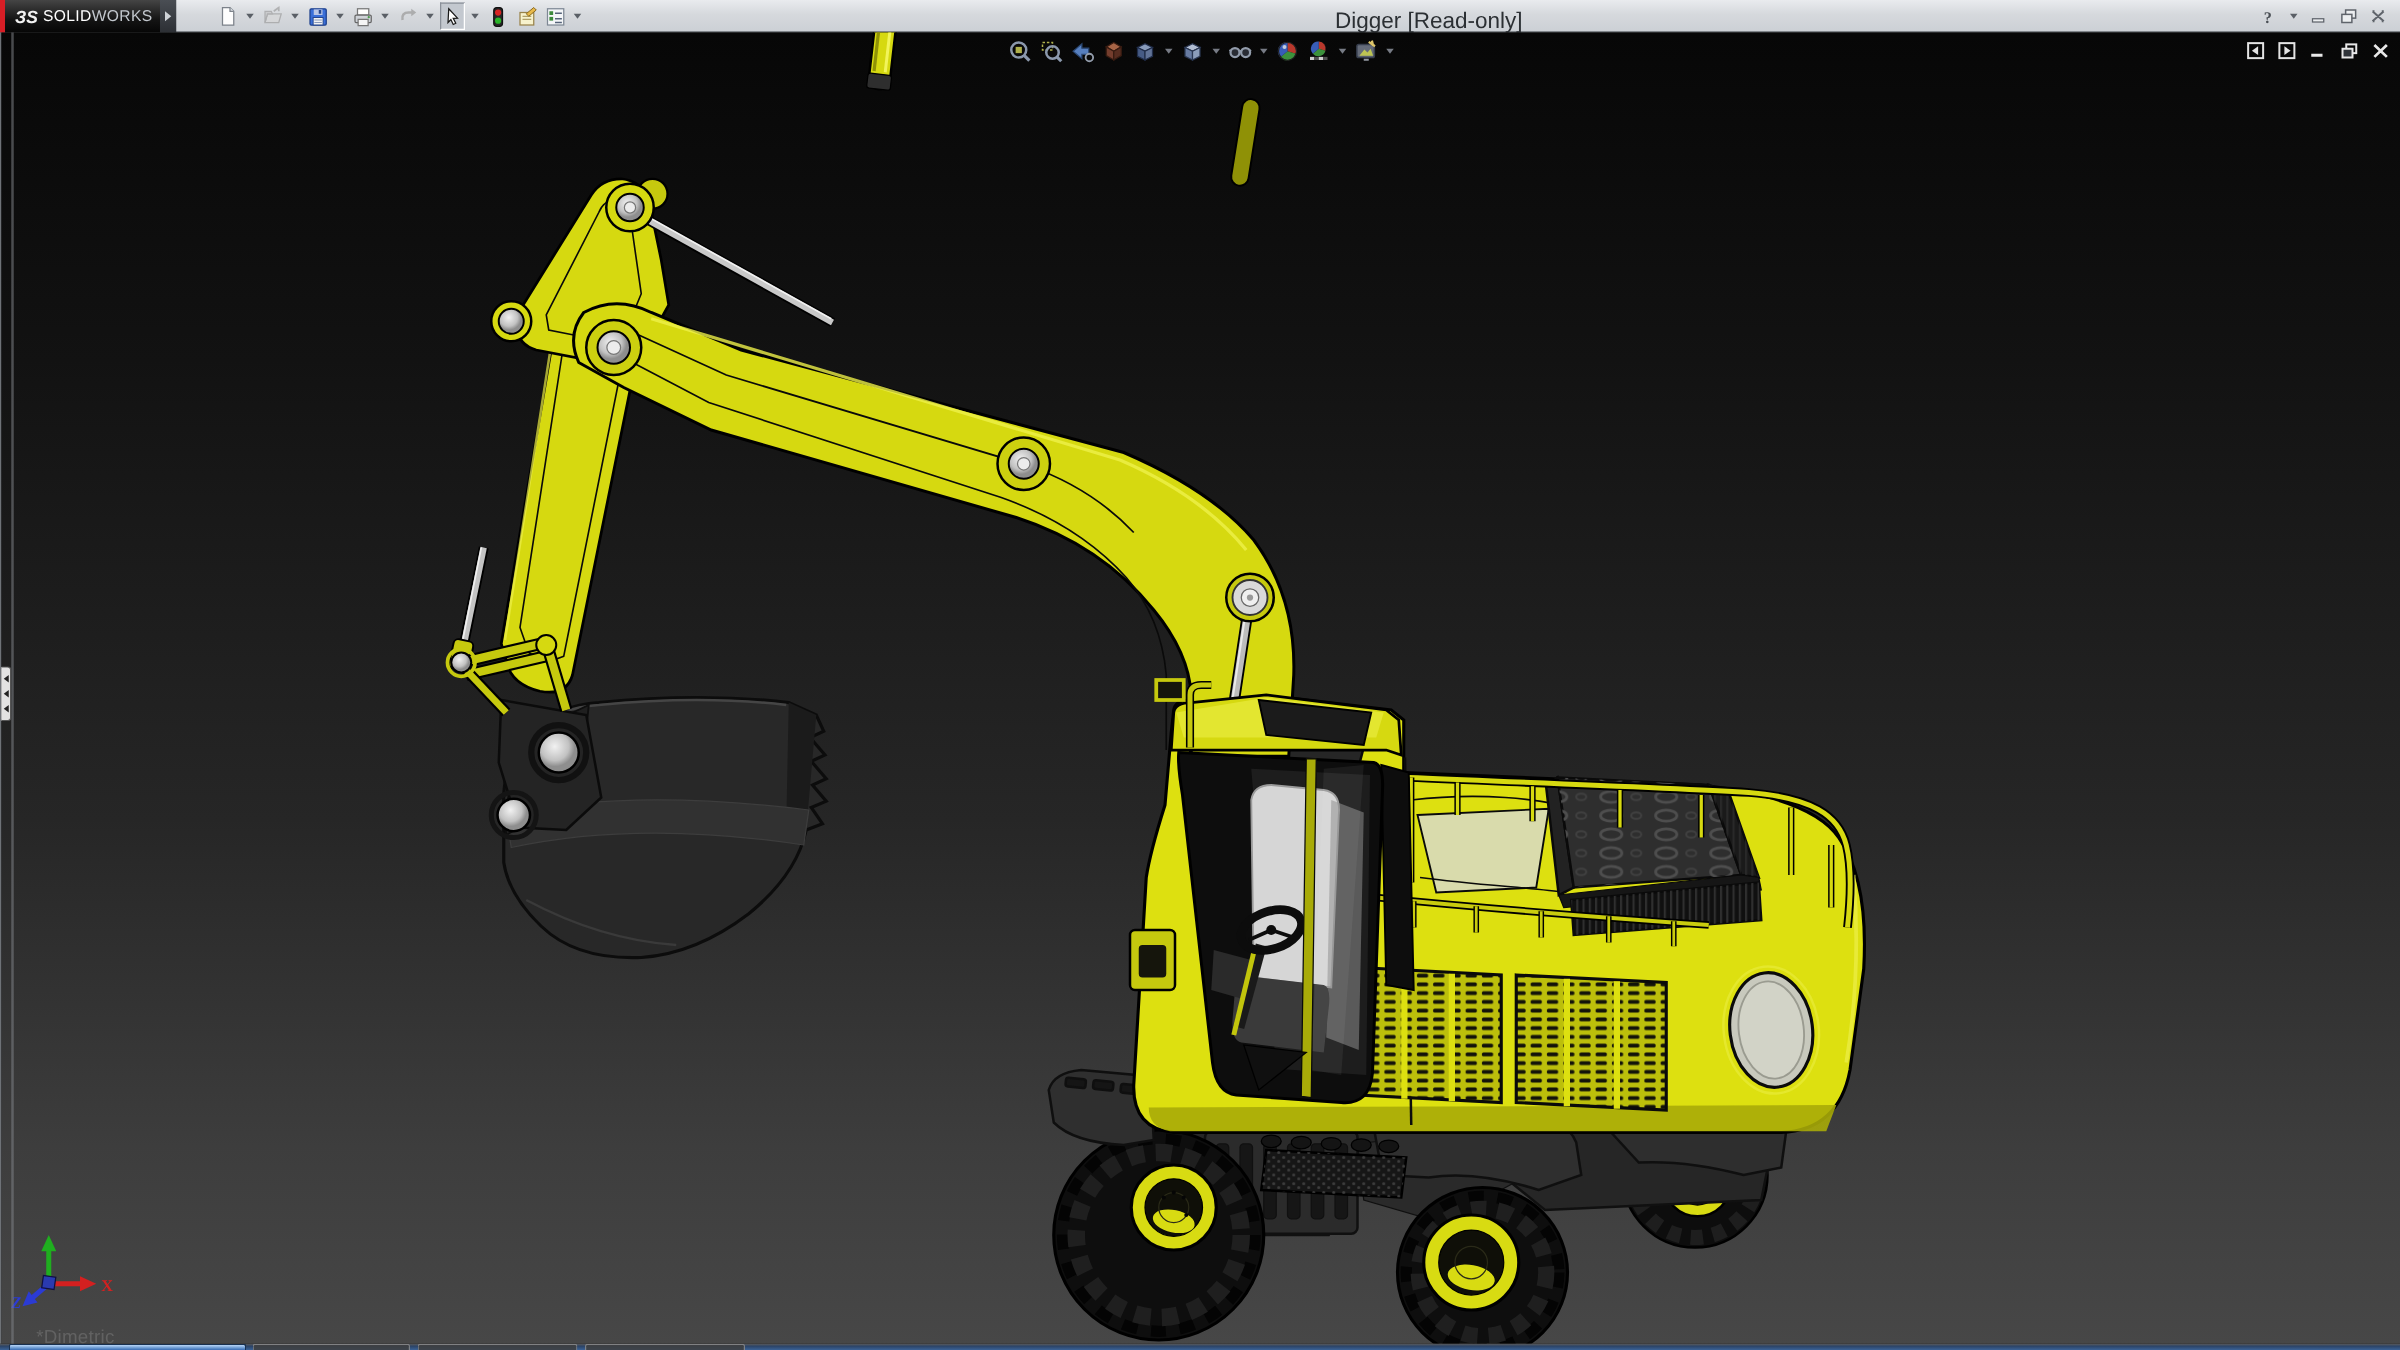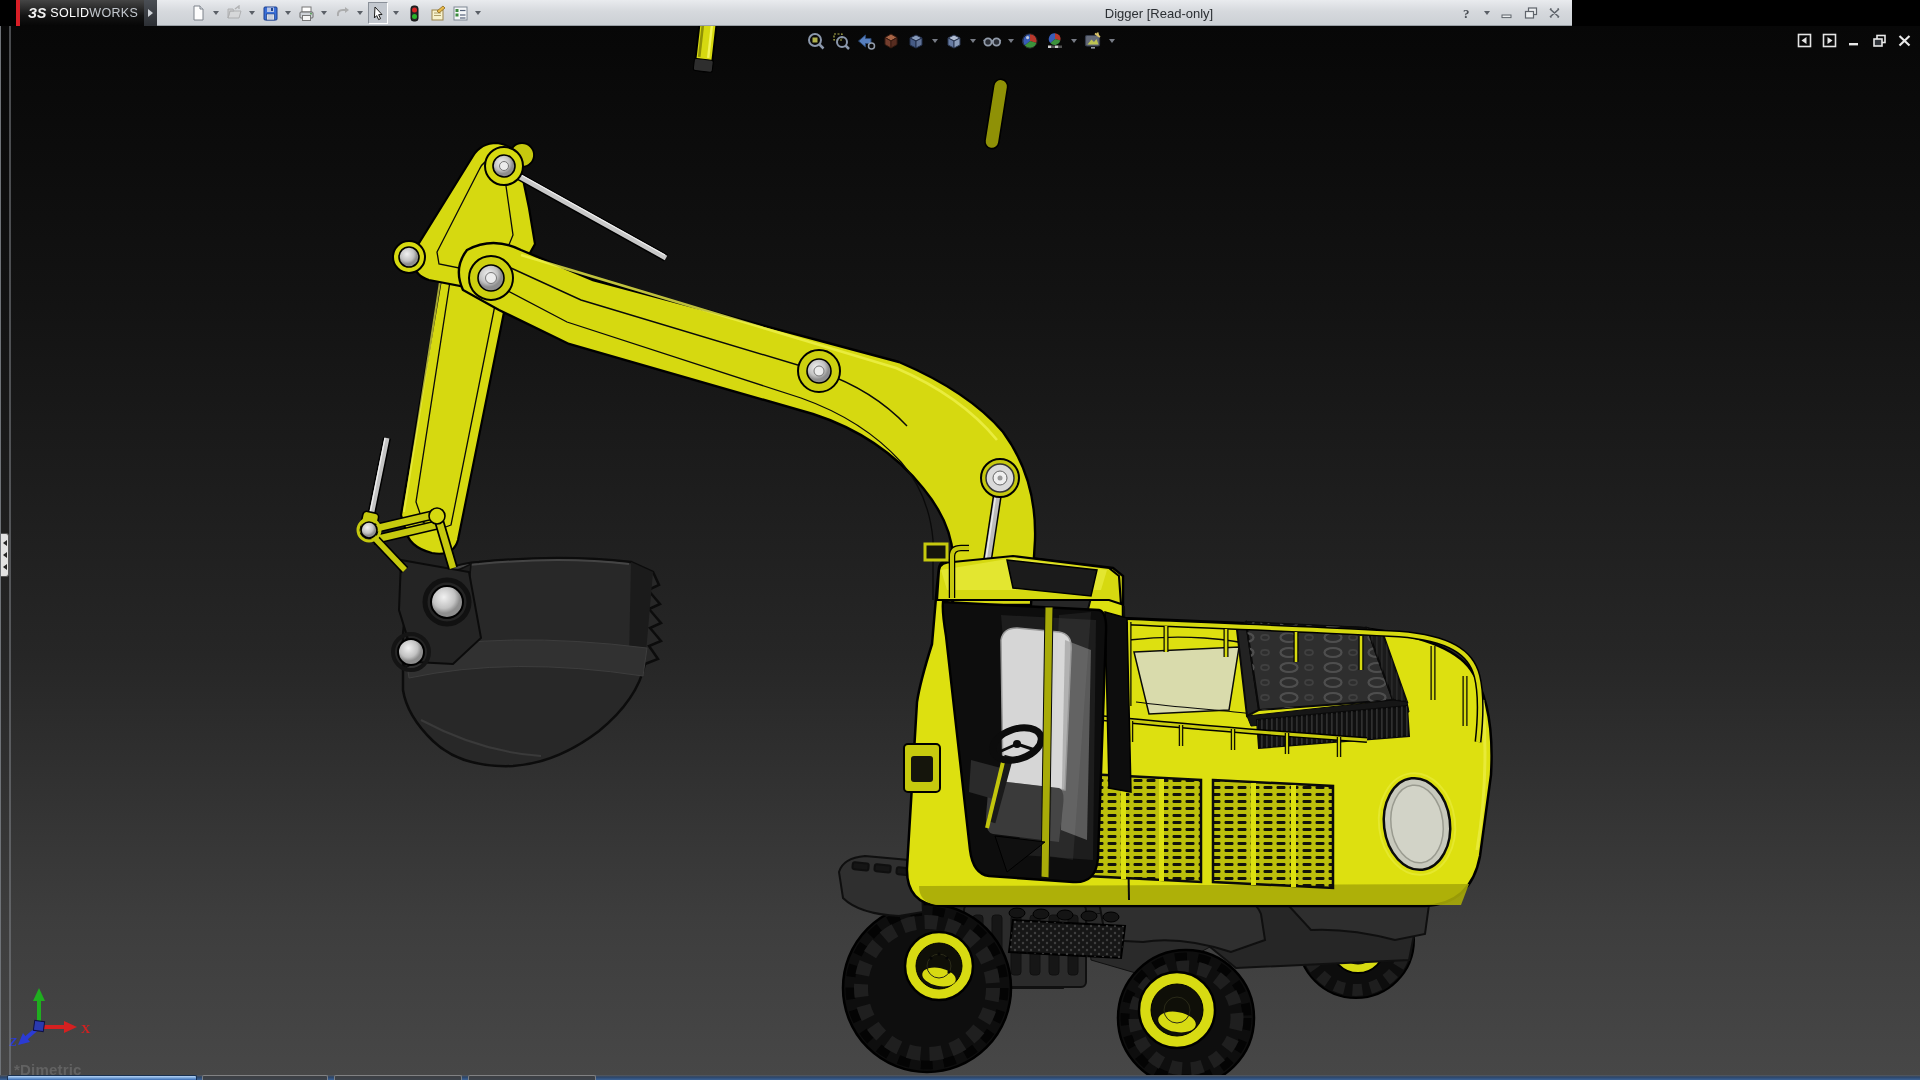--- a/index.html
+++ b/index.html
@@ -1,44 +1,44 @@
 <!DOCTYPE html>
 <html><head>
 <meta charset="utf-8">
 <style>
   html,body{margin:0;padding:0;}
   body{width:1920px;height:1080px;overflow:hidden;background:#000;font-family:"Liberation Sans",sans-serif;position:relative;}
   
-  .titlebar{position:absolute;left:16px;top:0;width:1556px;height:26px;background:linear-gradient(180deg,#e9ebee 0%,#d6d9dd 45%,#ccd0d5 100%);border-bottom:1px solid #9aa0a6;box-sizing:border-box;}
+  .titlebar{position:absolute;left:0;top:0;width:1920px;height:26px;background:linear-gradient(180deg,#e9ebee 0%,#d6d9dd 45%,#ccd0d5 100%);border-bottom:1px solid #9aa0a6;box-sizing:border-box;}
   .redstripe{position:absolute;left:0;top:0;width:4px;height:26px;background:#d81e26;}
   .brand{position:absolute;left:4px;top:0;height:26px;width:124px;background:linear-gradient(180deg,#454545,#141414 60%,#060606);display:flex;align-items:center;padding-left:8px;box-sizing:border-box;color:#fff;}
   .brand .glyph{font-style:italic;font-weight:bold;font-size:14px;margin-right:4px;color:#f2f2f2;}
   .brand .solid{font-weight:normal;font-size:12.5px;letter-spacing:.3px;color:#ffffff;}
   .brand .works{font-weight:normal;font-size:12.5px;letter-spacing:.3px;color:#c3c8ce;}
   .brand-tab{position:absolute;left:128px;top:0;width:13px;height:26px;background:linear-gradient(180deg,#4a4e54,#2c2f34);display:flex;align-items:center;justify-content:center;}
   .brand-tab .tri{width:0;height:0;border-top:4px solid transparent;border-bottom:4px solid transparent;border-left:5px solid #cfd3d8;}
   .tb-tools{position:absolute;left:172px;top:0;height:26px;display:flex;align-items:center;gap:3px;}
   .tbtn{width:20px;height:22px;display:flex;align-items:center;justify-content:center;}
   .tbtn.pressed{background:#c3c8cf;border:1px solid #8a9099;border-right-color:#fff;border-bottom-color:#fff;box-sizing:border-box;}
   .caret{width:0;height:0;border-left:3px solid transparent;border-right:3px solid transparent;border-top:4px solid #5a5f66;margin:0 2px;}
-  .title-text{position:absolute;left:1143px;top:6px;transform:translateX(-50%);font-size:13px;color:#2b2f33;white-space:nowrap;}
+  .title-text{position:absolute;left:1143px;top:6px;transform:translateX(-50%);font-size:18px;color:#2b2f33;white-space:nowrap;}
   .tb-win{position:absolute;right:8px;top:0;height:26px;display:flex;align-items:center;gap:6px;}
   .tb-win .wbtn{display:flex;align-items:center;justify-content:center;width:18px;height:18px;}
   
   .viewport{position:absolute;left:0;top:26px;width:1920px;height:1049px;background:linear-gradient(180deg,#070707 0%,#121212 25%,#262626 60%,#3d3d3d 85%,#474747 100%);border-left:1px solid #6e7277;box-sizing:border-box;}
   .vsplit{position:absolute;left:8px;top:0;width:2px;height:100%;background:#7d8186;opacity:.55;}
   .split-tab{position:absolute;left:0;top:507px;width:8px;height:44px;background:#e2e2e2;border:1px solid #555;border-left:none;border-radius:0 3px 3px 0;display:flex;flex-direction:column;align-items:center;justify-content:space-evenly;box-sizing:border-box;}
   .split-tab .larr{width:0;height:0;border-top:3px solid transparent;border-bottom:3px solid transparent;border-right:4px solid #222;}
   .hud{position:absolute;left:50%;top:5px;transform:translateX(-50%);display:flex;align-items:center;gap:5px;opacity:.95;}
   .hud .hicon{width:20px;height:20px;display:flex;align-items:center;justify-content:center;}
   .hud .hcaret{width:0;height:0;border-left:3px solid transparent;border-right:3px solid transparent;border-top:4px solid #7d828c;margin:0 1px;}
   .vp-controls{position:absolute;right:8px;top:6px;display:flex;align-items:center;gap:9px;}
   .vp-controls .vbtn{display:flex;align-items:center;justify-content:center;width:16px;height:16px;}
   .scene{position:absolute;left:0;top:0;width:1920px;height:1049px;}
-  .orient-label{position:absolute;left:13px;top:1035px;font-size:15px;font-weight:700;color:#626262;letter-spacing:.2px;}
+  .orient-label{position:absolute;left:28px;top:1035px;font-size:15px;font-weight:400;color:#626262;letter-spacing:.2px;}
   
   .taskstrip{position:absolute;left:0;top:1075px;width:1920px;height:5px;background:linear-gradient(180deg,#5a5a5a 0%,#2c4467 40%,#3a6296 100%);}
   .taskstrip .active{position:absolute;left:7px;top:0;width:190px;height:5px;background:linear-gradient(180deg,#b8d6f8,#5b8cc8 70%,#3c6cb4);border:1px solid #18304f;border-bottom:none;border-radius:2px 2px 0 0;box-sizing:border-box;}
   .taskstrip .ghost{position:absolute;top:0;height:5px;background:#3f3f3f;border:1px solid #8a8a8a;border-bottom:none;border-radius:2px 2px 0 0;box-sizing:border-box;opacity:.85;}
 </style>
 </head>
 <body>
 
 <div class="titlebar">
   <div class="redstripe"></div>

